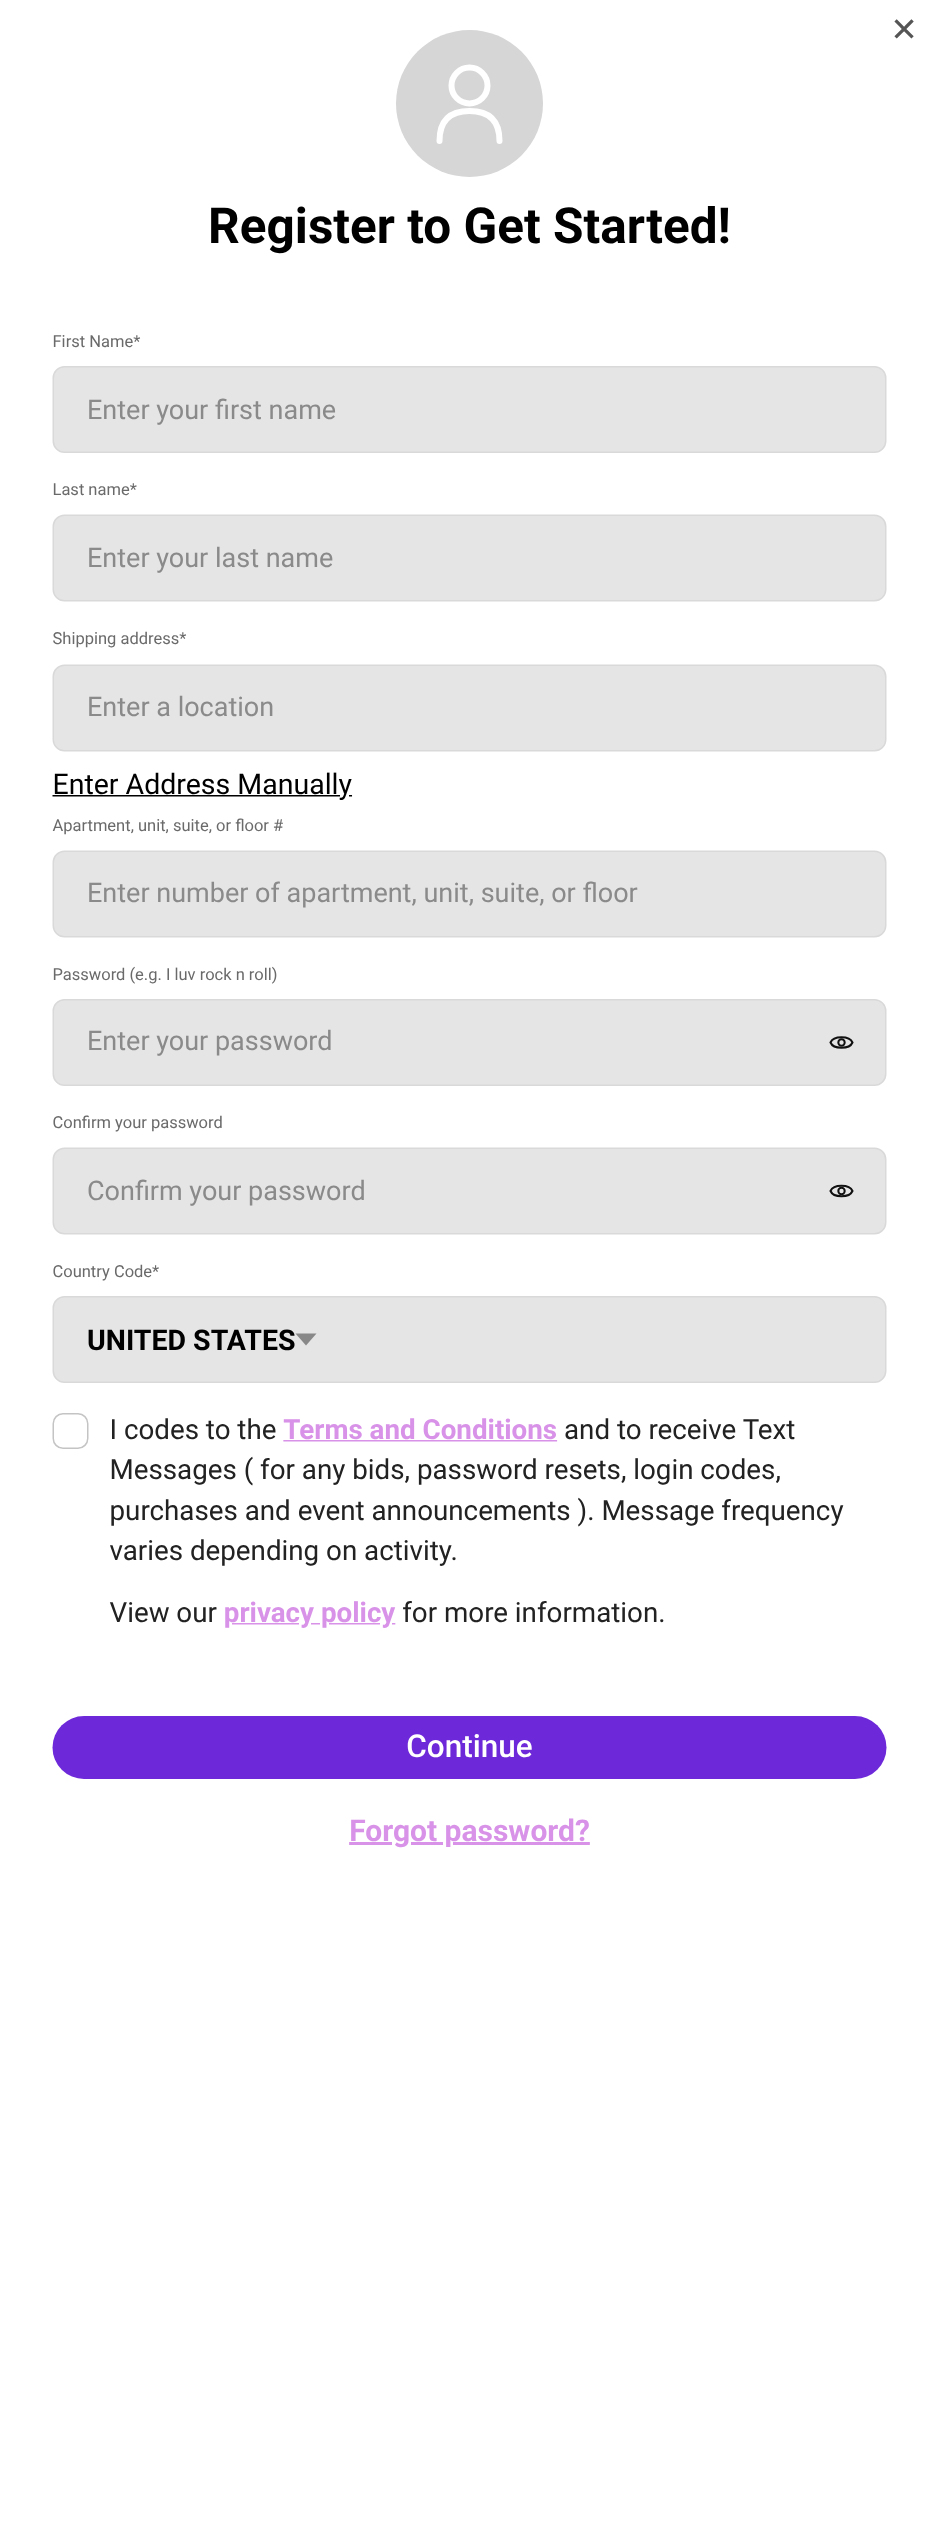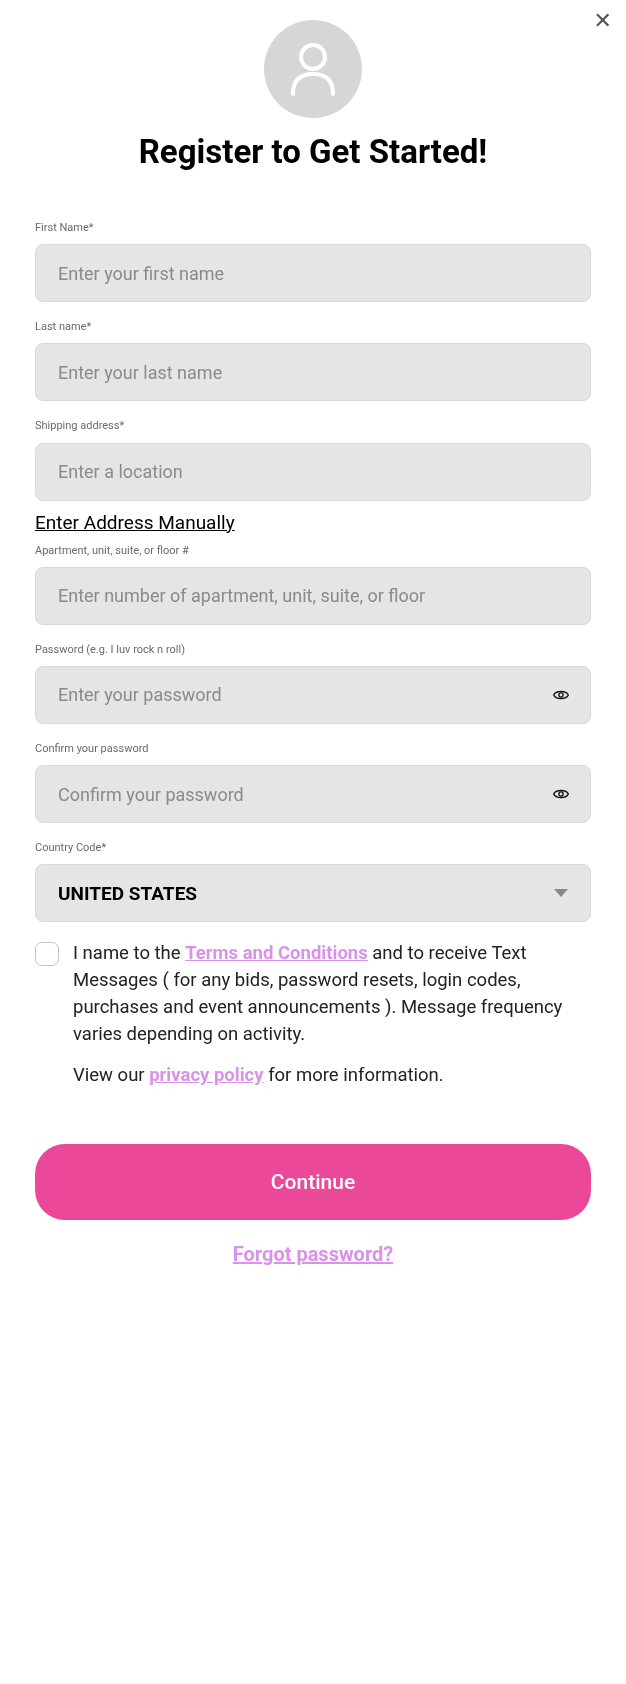--- a/index.html
+++ b/index.html
@@ -97,21 +97,20 @@
 }
 .manual-link {
   font-size: 19px;
   color: #000;
   text-decoration: underline;
   display: inline-block;
   margin-top: 10px;
   cursor: pointer;
 }
 .select-wrap {
-  justify-content: space-between;
   cursor: pointer;
 }
 .select-value {
   font-size: 19px;
   font-weight: 700;
   color: #000;
 }
 .caret {
   width: 0;
   height: 0;
@@ -156,22 +155,22 @@
   color: #222;
 }
 .privacy-row a {
   color: #d892e8;
   font-weight: 700;
   text-decoration: underline;
 }
 .continue-btn {
   display: block;
   width: 100%;
-  height: 76px;
-  background: #ec4899;
+  height: 42px;
+  background: #6d28d9;
   color: #fff;
   border: none;
   border-radius: 30px;
   font-size: 21px;
   font-weight: 500;
   margin-top: 58px;
   cursor: pointer;
 }
 .bottom-links {
   text-align: center;
@@ -259,21 +258,21 @@
     <div class="select-wrap">
       <span class="select-value">UNITED STATES</span>
       <span class="caret"></span>
     </div>
   </div>
 
 
   <div class="consent-row">
     <div class="checkbox"></div>
     <div class="consent-text">
-      <span>I name to the </span><a>Terms and Conditions</a><span> and to receive Text Messages ( for any bids, password resets, login codes, purchases and event announcements ). Message frequency varies depending on activity.</span>
+      <span>I codes to the </span><a>Terms and Conditions</a><span> and to receive Text Messages ( for any bids, password resets, login codes, purchases and event announcements ). Message frequency varies depending on activity.</span>
     </div>
   </div>
 
   <div class="privacy-row">
     <span>View our </span><a>privacy policy</a><span> for more information.</span>
   </div>
 
   <button class="continue-btn">Continue</button>
 
   <div class="bottom-links">

